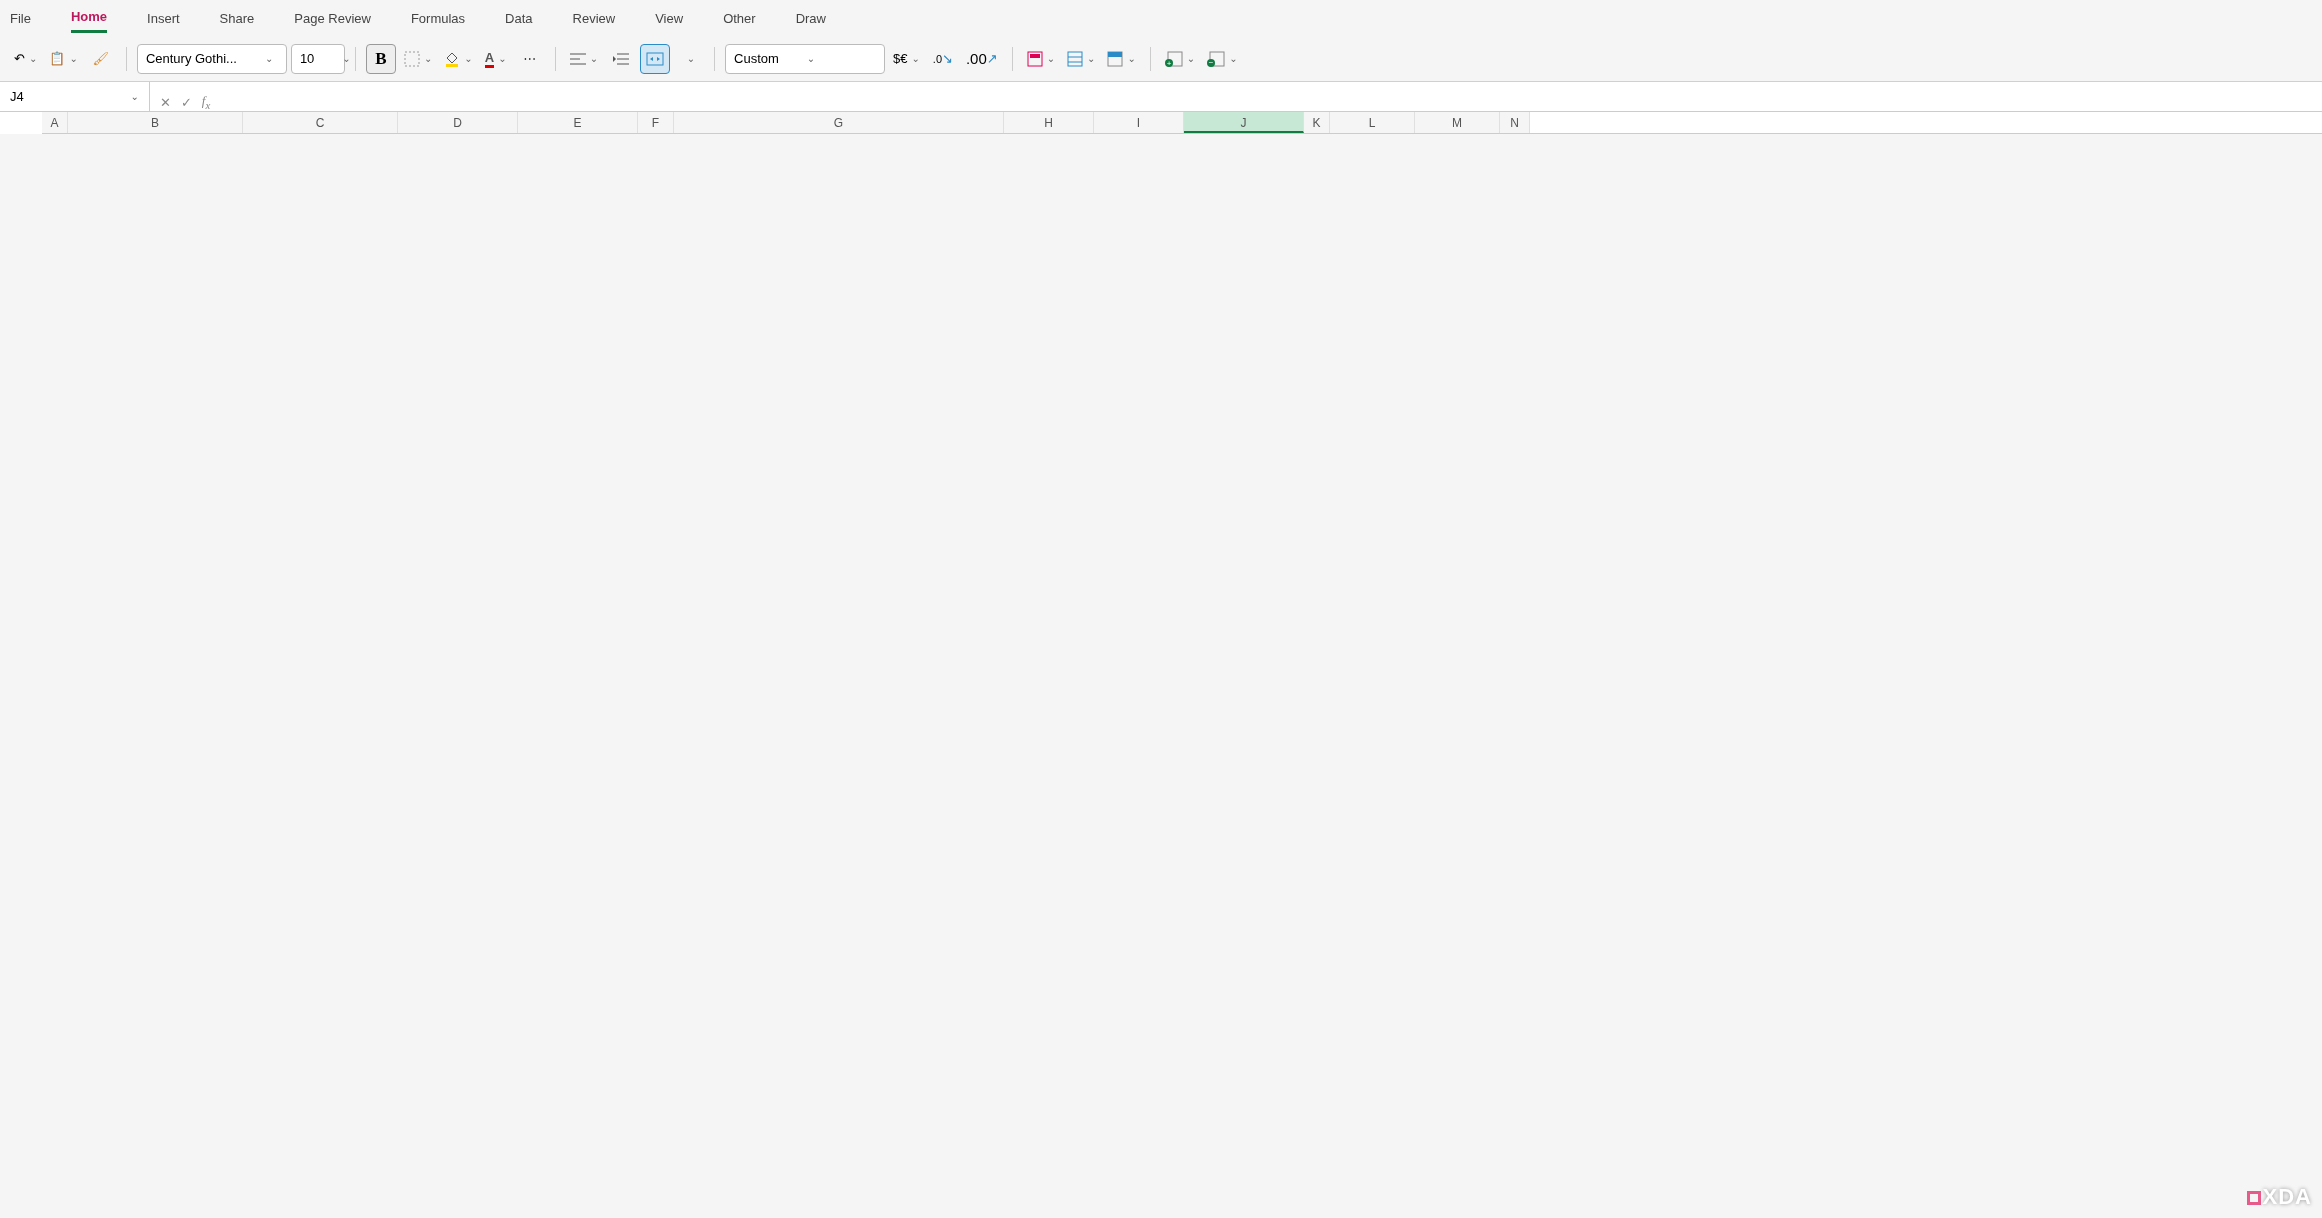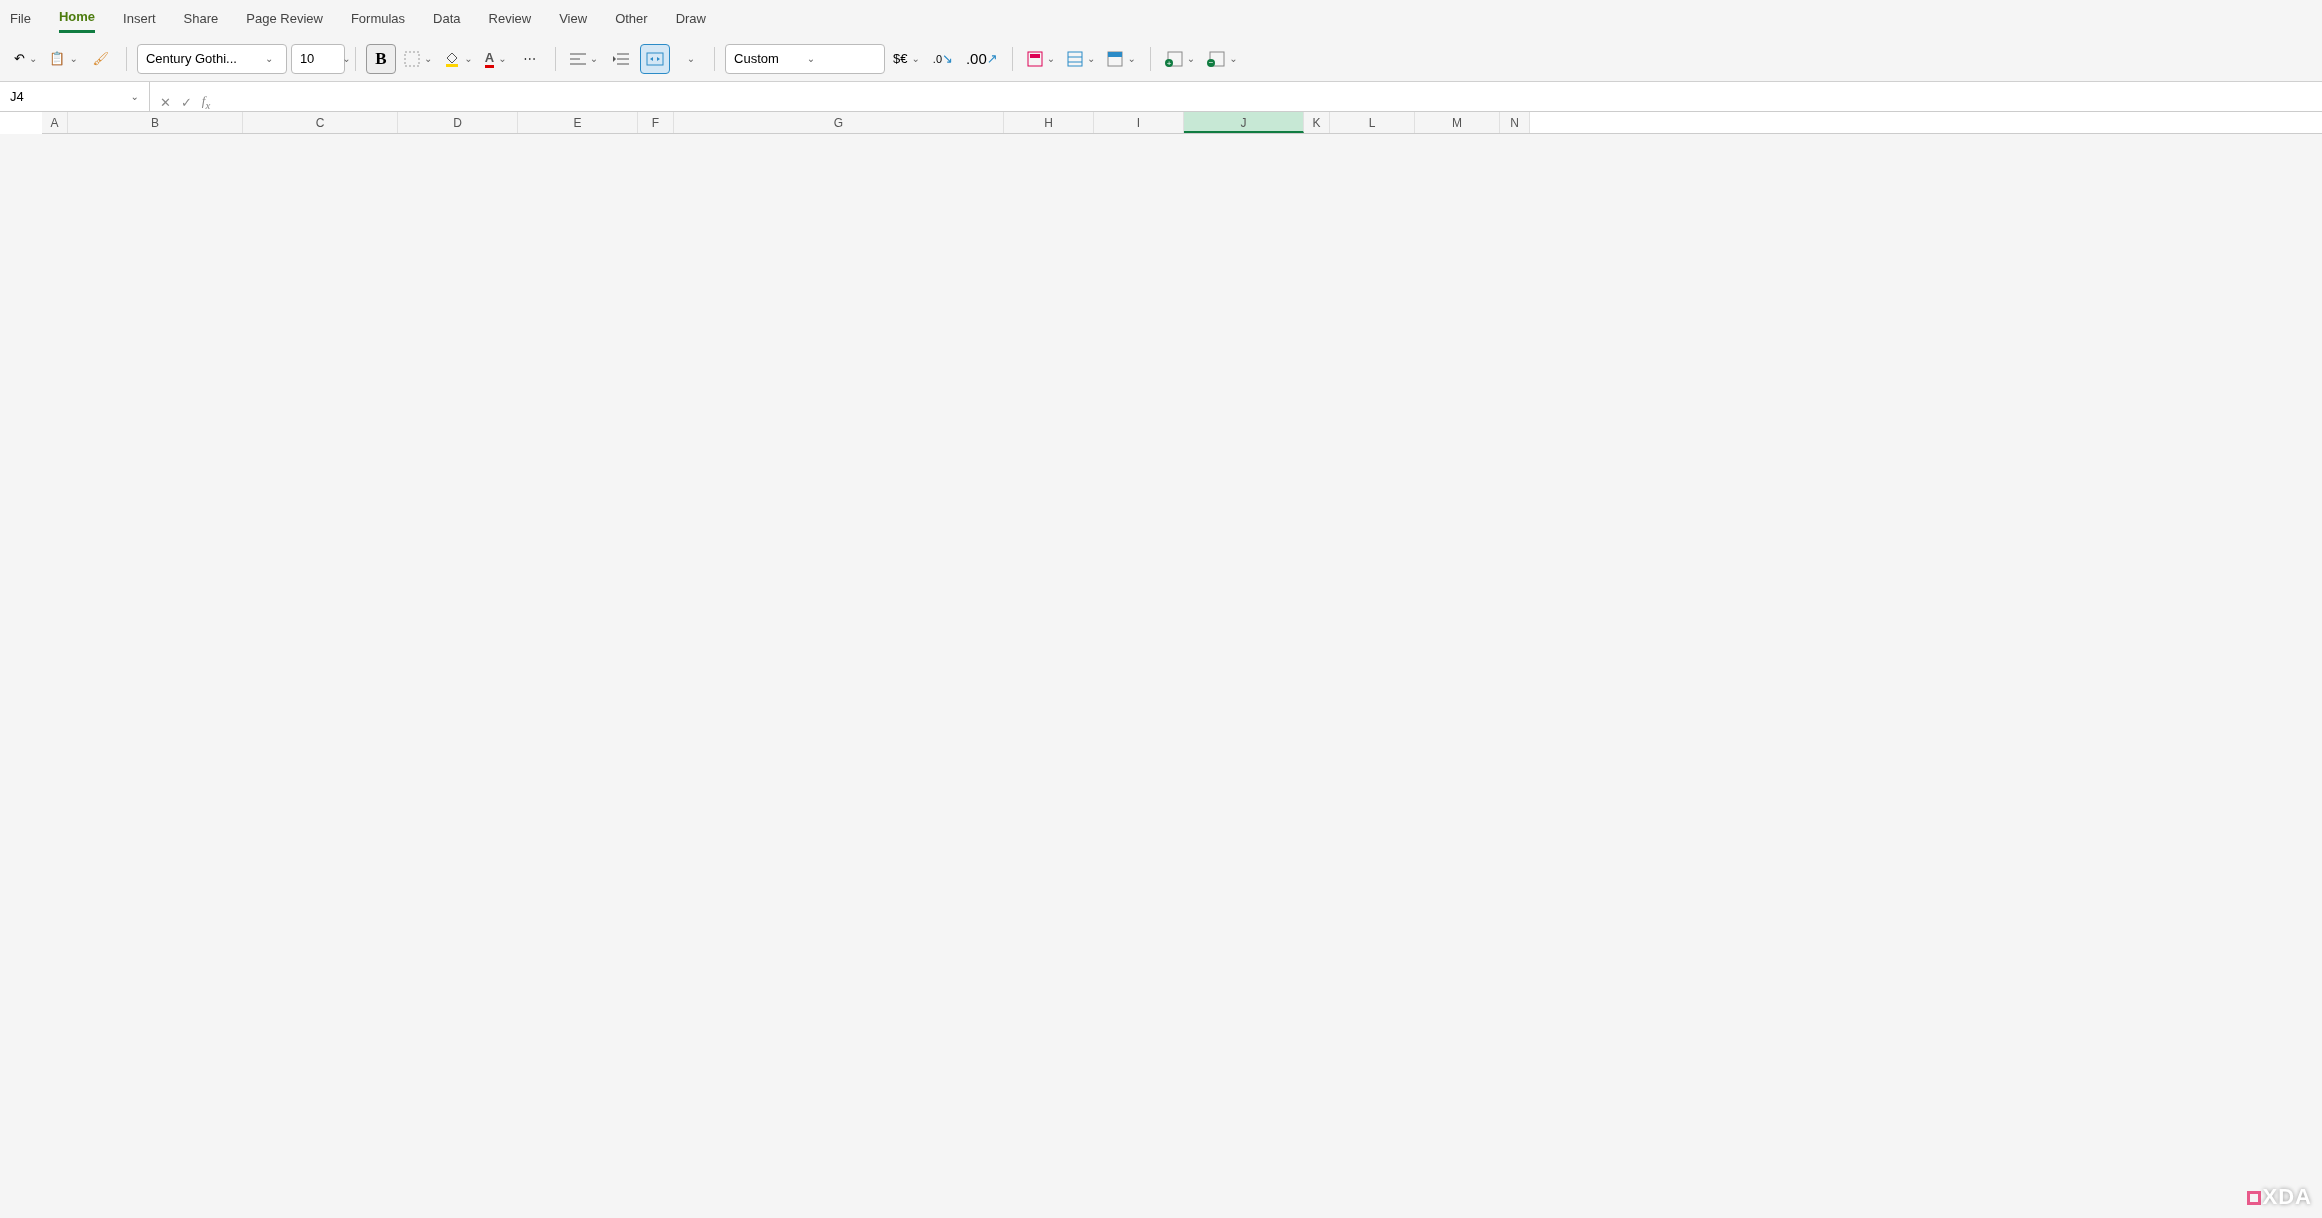--- a/index.html
+++ b/index.html
@@ -1,21 +1,21 @@
 <!DOCTYPE html>
 <html><head>
 <meta charset="utf-8">
 <style>
   * { box-sizing: border-box; margin: 0; padding: 0; }
   body { font-family: "Segoe UI", Arial, sans-serif; font-size: 13px; background: #f5f5f5; overflow: hidden; }
   
   
-  .tabs { display: flex; align-items: center; height: 36px; background: #f5f5f5; padding: 0 10px; gap: 28px; }
+  .tabs { display: flex; align-items: center; height: 36px; background: #f5f5f5; padding: 0 10px; gap: 40px; }
   .tab { color: #444; cursor: pointer; padding: 6px 0; }
-  .tab.active { font-weight: 600; border-bottom: 3px solid #107c41; color: #4d7c0f; }
+  .tab.active { font-weight: 600; border-bottom: 3px solid #107c41; color: #be185d; }
   
   
   .toolbar { display: flex; align-items: center; height: 46px; background: #f5f5f5; padding: 0 10px; gap: 4px; border-bottom: 1px solid #d0d0d0;}
   .tb-btn { display: inline-flex; align-items: center; justify-content: center; min-width: 30px; height: 30px; border-radius: 4px; cursor: pointer; padding: 0 4px; }
   .tb-sep { width: 1px; height: 24px; background: #ccc; margin: 0 6px; }
   .tb-select { display: inline-flex; align-items: center; border: 1px solid #bbb; border-radius: 4px; height: 30px; padding: 0 8px; background: #fff; gap: 24px;}
   .tb-select.font { width: 150px;}
   .tb-select.size { width: 54px;}
   .tb-select.fmt { width: 160px;}
   .chev { font-size: 10px; color: #666; margin-left:4px;}

